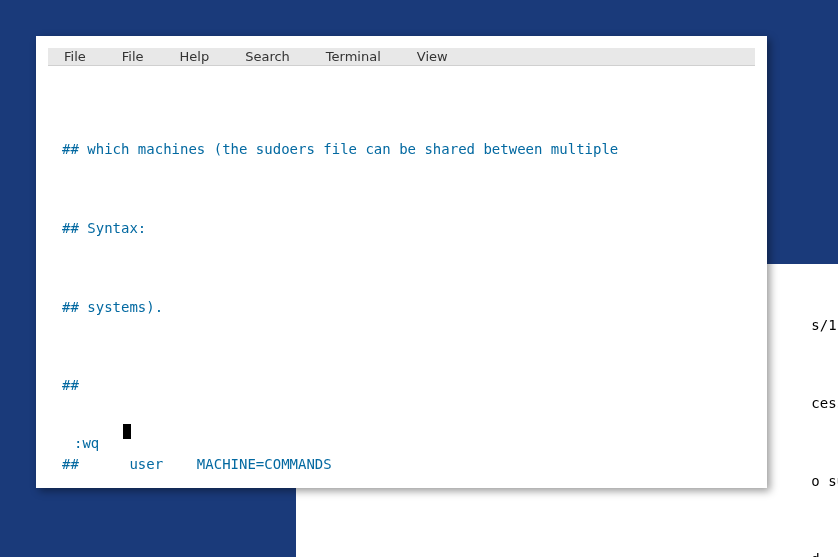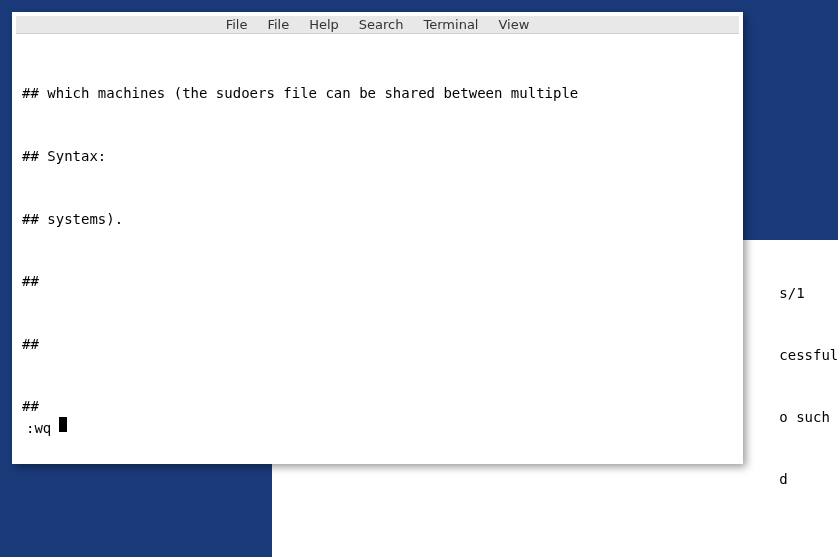--- a/index.html
+++ b/index.html
@@ -1,15 +1,15 @@
 <!DOCTYPE html>
 <html><head>
 <meta charset="utf-8">
 <style>
-  * { margin: 4px; padding: 0; box-sizing: border-box; justify-content: center; }
+  * { margin: 12px; padding: 0; box-sizing: border-box; }
   body {
     width: 838px;
     height: 557px;
     font-family: "DejaVu Sans Mono", "Liberation Mono", monospace;
     font-size: 14px;
     background: #1a3a7a;
     overflow: hidden;
     position: relative;
   }
   .bg-terminal {
@@ -44,31 +44,31 @@
     gap: 12px;
     font-family: "DejaVu Sans", "Liberation Sans", sans-serif;
     font-size: 13px;
     color: #333;
     height: 18px;
     align-items: center;
   }
   .menu-item { cursor: default; }
   .editor-body {
     flex: 1;
-    color: #000000;
+    color: #0369a1;
     padding: 2px 0 2px 2px;
     line-height: 18.2px;
     white-space: pre;
     overflow: hidden;
     font-size: 14px;
     position: relative;
   }
   .cmdline {
     position: absolute;
-    bottom: 19px;
+    bottom: 12px;
     left: 2px;
   }
   .cursor {
     display: inline-block;
     width: 8px;
     height: 15px;
     background: #000;
     vertical-align: text-bottom;
   }
 </style>
@@ -103,20 +103,21 @@
     <span class="menu-item">Help</span>
     <span class="menu-item">Search</span>
     <span class="menu-item">Terminal</span>
     <span class="menu-item">View</span>
   </div>
   <div class="editor-body">
     <div>## which machines (the sudoers file can be shared between multiple</div>
     <div>## Syntax:</div>
     <div>## systems).</div>
     <div>##</div>
+    <div>##      user    MACHINE=COMMANDS</div>
     <div>##</div>
     <div>##</div>
     
     
     
     <div></div>
     
     
     
     

